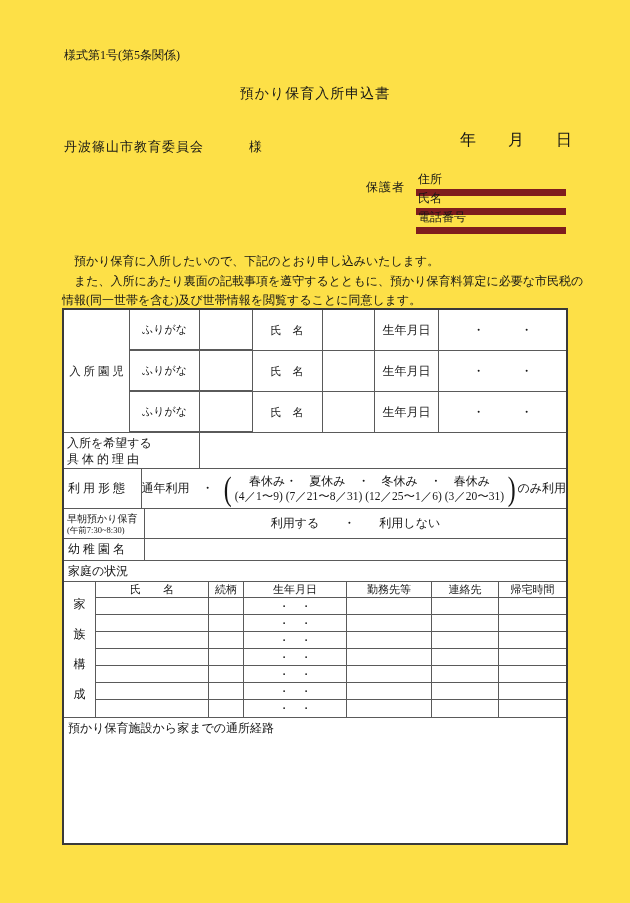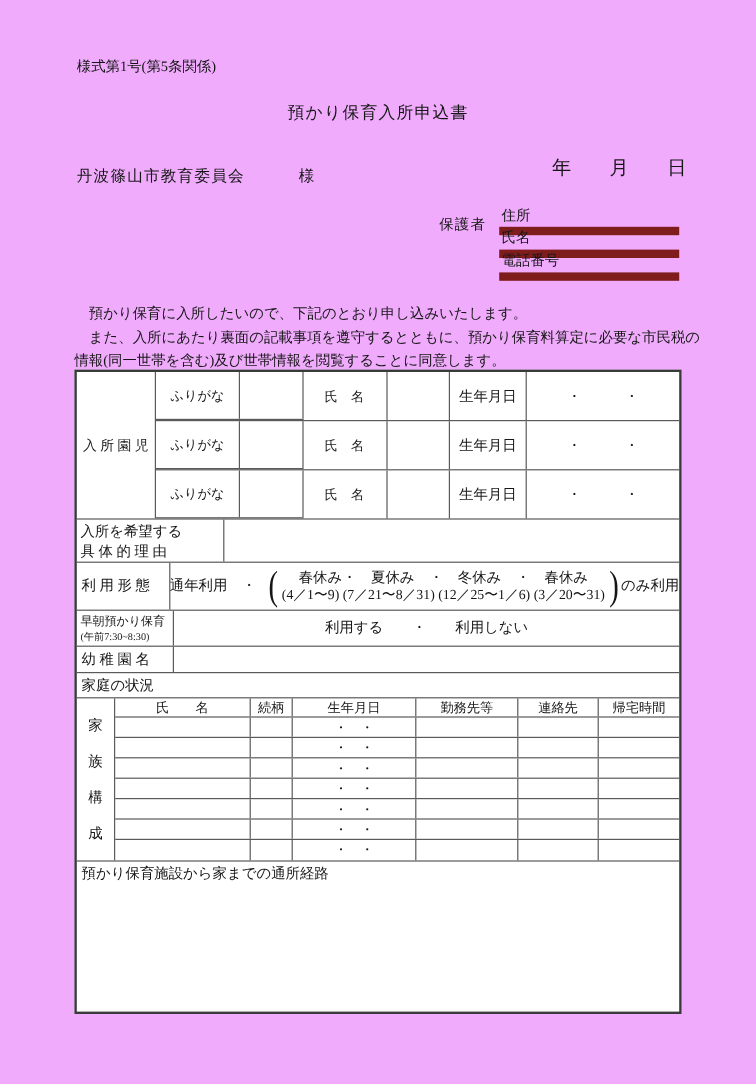--- a/index.html
+++ b/index.html
@@ -1,21 +1,21 @@
 <!DOCTYPE html>
 <html><head>
 <meta charset="utf-8">
 <style>
   * { box-sizing: border-box; margin: 0; padding: 0; }
   html,body { background:#ffffff; }
   body { font-family: "Liberation Serif", "DejaVu Serif", serif; }
   .sheet {
     position: relative;
     width: 630px; height: 903px;
-    background: #f0abfc;
+    background: #fde047;
     color: #161616;
     font-size: 12px;
     overflow: hidden;
   }
   [data-bind] { white-space: pre; }
 
   
   .form-number { position:absolute; left:64px; top:47px; font-size:12px; }
   .doc-title   { position:absolute; left:0; top:85px; width:100%; text-align:center; font-size:14px; letter-spacing:1px; }
   .date-line   { position:absolute; right:58px; top:130px; font-size:16px; }
@@ -45,21 +45,21 @@
   .kid-left   { display:flex; flex-direction:row; width:245px; }
   .kid-row    { display:flex; flex:1; border-bottom:1px solid #5a5a5a; }
   .kid-row.last { border-bottom:none; }
   .kid-lab    { width:70px; display:flex; align-items:center; justify-content:center; font-size:11px; }
   .kid-input  { flex:1; }
   .kid-dob-label { width:64px; display:flex; align-items:center; justify-content:center; }
   .kid-dob-value { flex:1; display:flex; align-items:center; justify-content:center; }
 
   
   .reason { height:36px; }
-  .reason-label { width:123px; padding:2px 3px 0 3px; font-size:12px; line-height:16px; }
+  .reason-label { width:136px; padding:2px 3px 0 3px; font-size:12px; line-height:16px; }
   .reason-input { flex:1; }
 
   
   .usage { height:40px; }
   .row-label { width:81px; display:flex; align-items:center; padding-left:4px; }
   .usage-content { flex:1; display:flex; align-items:center; justify-content:flex-end; }
   .usage-content .sep { margin:0 8px 0 12px; }
   .paren { font-size:34px; line-height:30px; font-weight:400; transform:scaleX(.7); }
   .usage-lines { text-align:center; margin:0 2px; }
   .usage-lines .l1 { font-size:12px; line-height:15px; }

